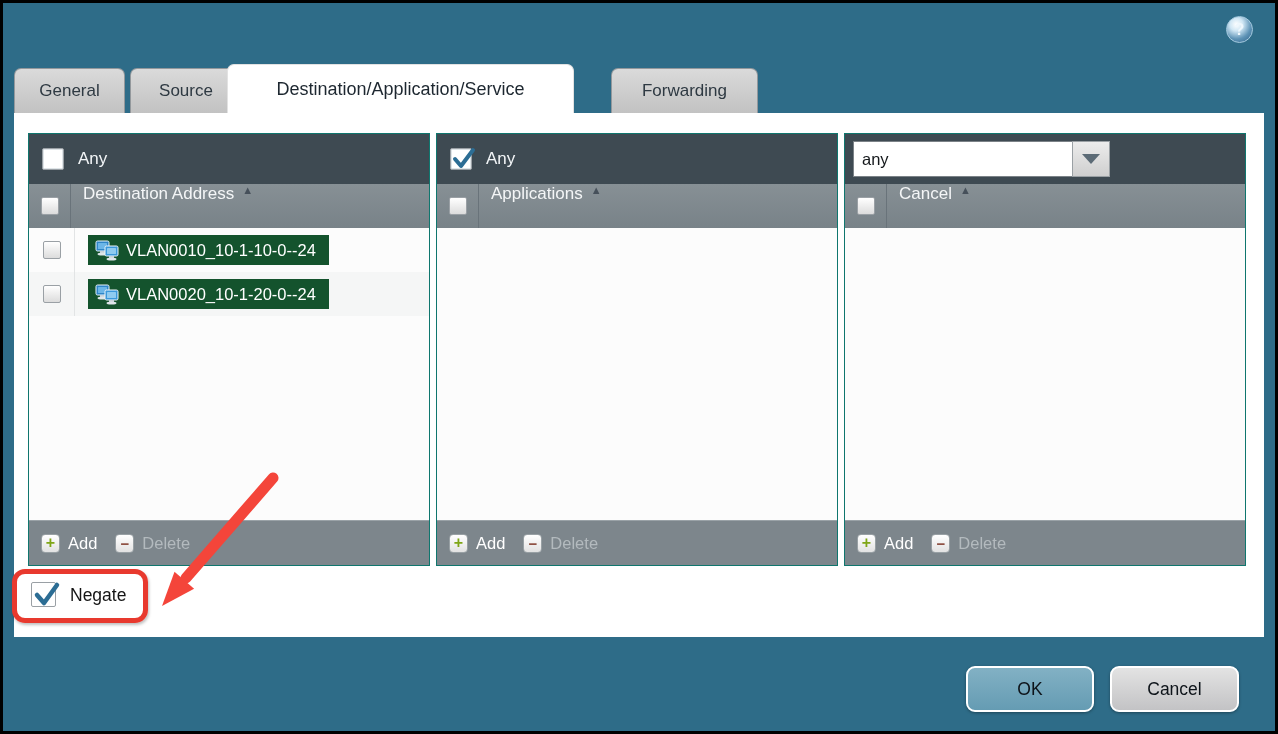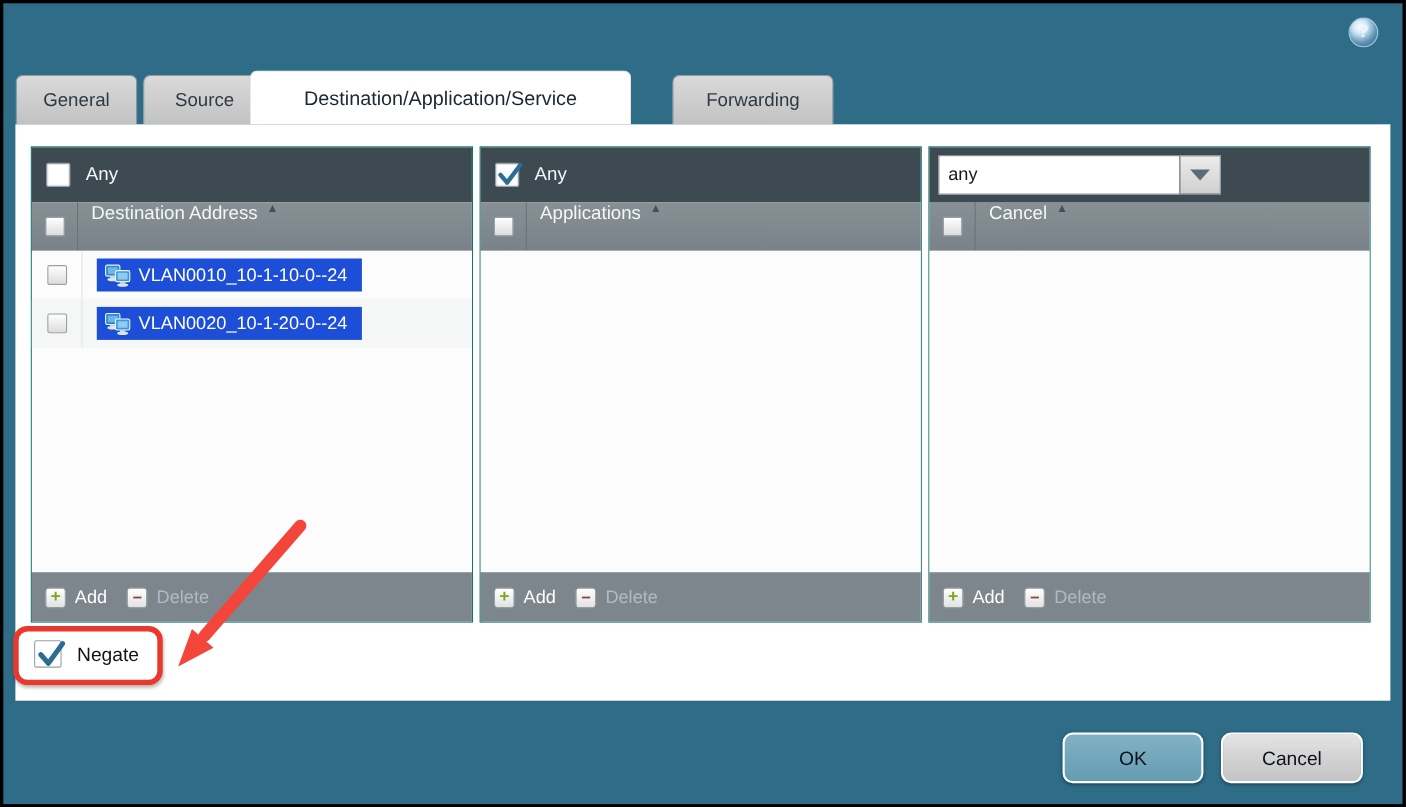--- a/index.html
+++ b/index.html
@@ -51,21 +51,21 @@
   .minus-glyph { color:#8a4a3c; font-size:15px; }
   .tool-label { font-size:16.5px; color:#ffffff; }
   .tool-btn.disabled .tool-label { color:#b3babe; }
 
   
   .addr-row { height:44px; display:flex; align-items:center; }
   .addr-row.alt { background:#f5f6f6; }
   .row-cb-cell { width:46px; display:flex; align-items:center; justify-content:center; align-self:stretch;
     border-right:1px solid #e2e4e5; }
   .addr-tag { margin-left:13px; height:30px; display:inline-flex; align-items:center; gap:7px;
-    background:#1d4ed8; padding:0 13px 0 7px; color:#fff; font-size:16.5px; cursor:pointer; white-space:nowrap; }
+    background:#14532d; padding:0 13px 0 7px; color:#fff; font-size:16.5px; cursor:pointer; white-space:nowrap; }
 
   
   .dropdown { position:absolute; left:8px; top:7px; height:36px; display:flex; }
   .dropdown input { width:219px; height:36px; border:1px solid #7b8287; border-right:none; font-size:16.5px;
     padding:0 8px; color:#14181b; font-family:"Liberation Sans",sans-serif; background:#fff; outline:none; }
   .dd-btn { width:38px; height:36px; background:linear-gradient(#ececec,#cfcfcf); border:1px solid #9aa0a4;
     display:flex; align-items:center; justify-content:center; cursor:pointer; }
   .dd-tri { width:0; height:0; border-left:9px solid transparent; border-right:9px solid transparent;
     border-top:10px solid #5c6b76; }
 

